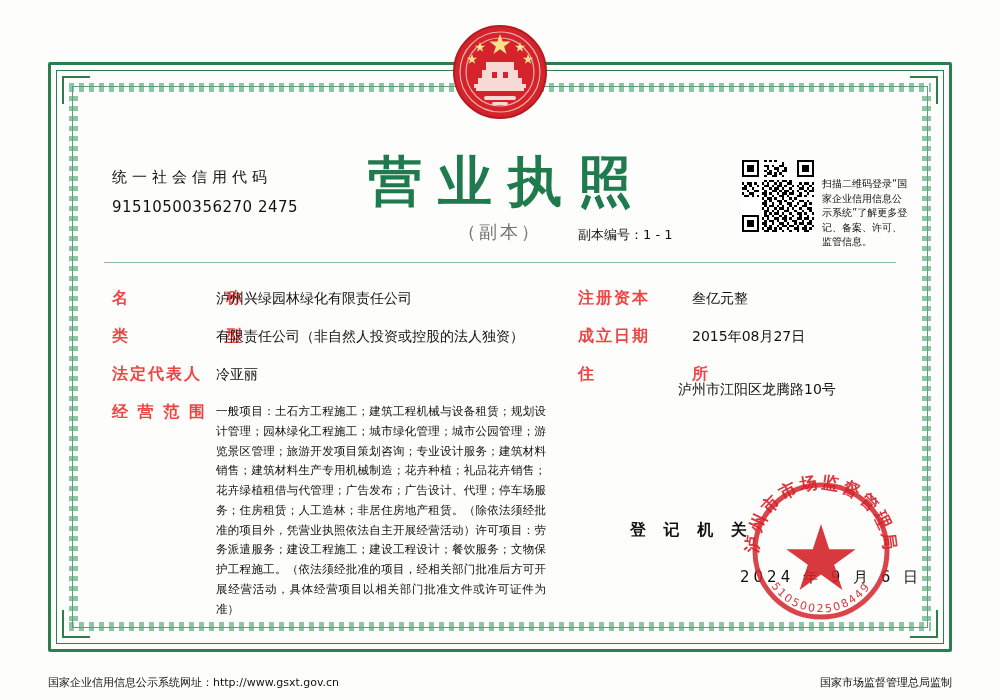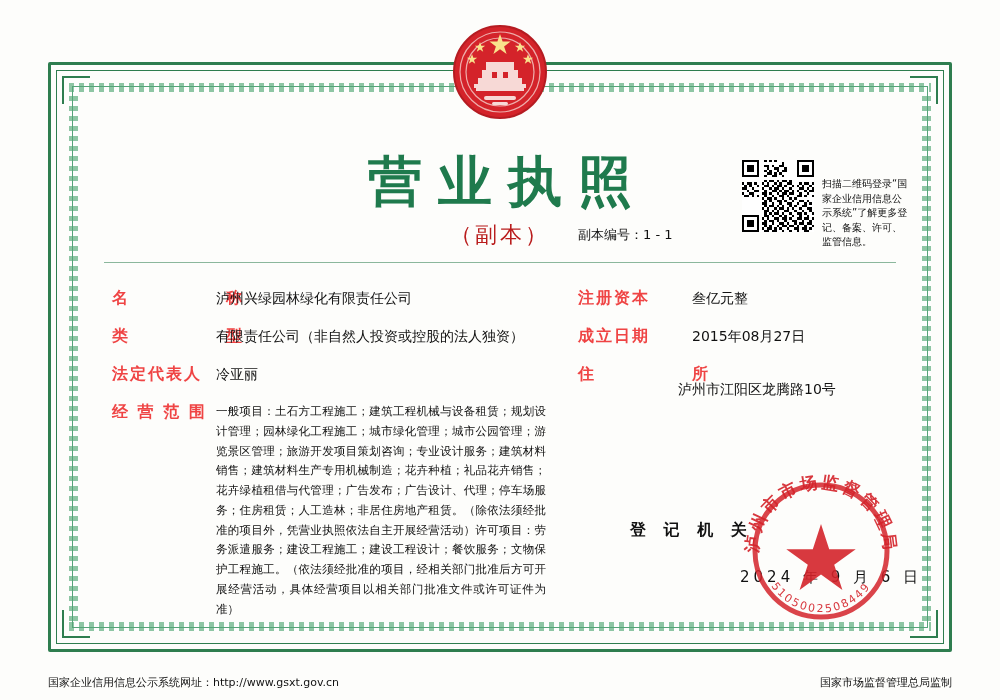--- a/index.html
+++ b/index.html
@@ -64,22 +64,22 @@
     font-size:54px;
     letter-spacing:16px;
     font-weight:bold;
     color:#1f7a4d;
     font-family:"DejaVu Sans","Liberation Sans",sans-serif;
     text-indent:16px;
   }
   .subtitle{
     position:absolute;left:0;right:0;top:220px;
     text-align:center;
-    font-size:22px;
-    color:#b91c1c;
+    font-size:18px;
+    color:#737373;
     letter-spacing:3px;
   }
   .copy-no{
     position:absolute;left:578px;top:226px;
     font-size:13px;color:#111;
   }
   .usci-label{
     position:absolute;left:112px;top:168px;
     font-size:15px;color:#111;letter-spacing:5px;
   }
@@ -207,20 +207,22 @@
         <rect x="44" y="82" width="32" height="4" rx="2"></rect>
         <rect x="52" y="88" width="16" height="3" rx="1.5"></rect>
       </g>
     </svg>
   </div>
 
   <div class="title">营业执照</div>
   <div class="subtitle">（副本）</div>
   <div class="copy-no">副本编号：1 - 1</div>
 
+  <div class="usci-label">统一社会信用代码</div>
+  <div class="usci-value">91510500356270 2475</div>
 
   <div class="qr">
     <svg width="72" height="72" viewBox="0 0 29 29" shape-rendering="crispEdges">
       <rect width="29" height="29" fill="#fff"></rect>
       <g fill="#000">
         <path d="M0 0h7v7H0z"></path>
           <path d="M22 0h7v7h-7z"></path>
           <path d="M0 22h7v7H0z"></path>
       </g>
       <g fill="#fff">

